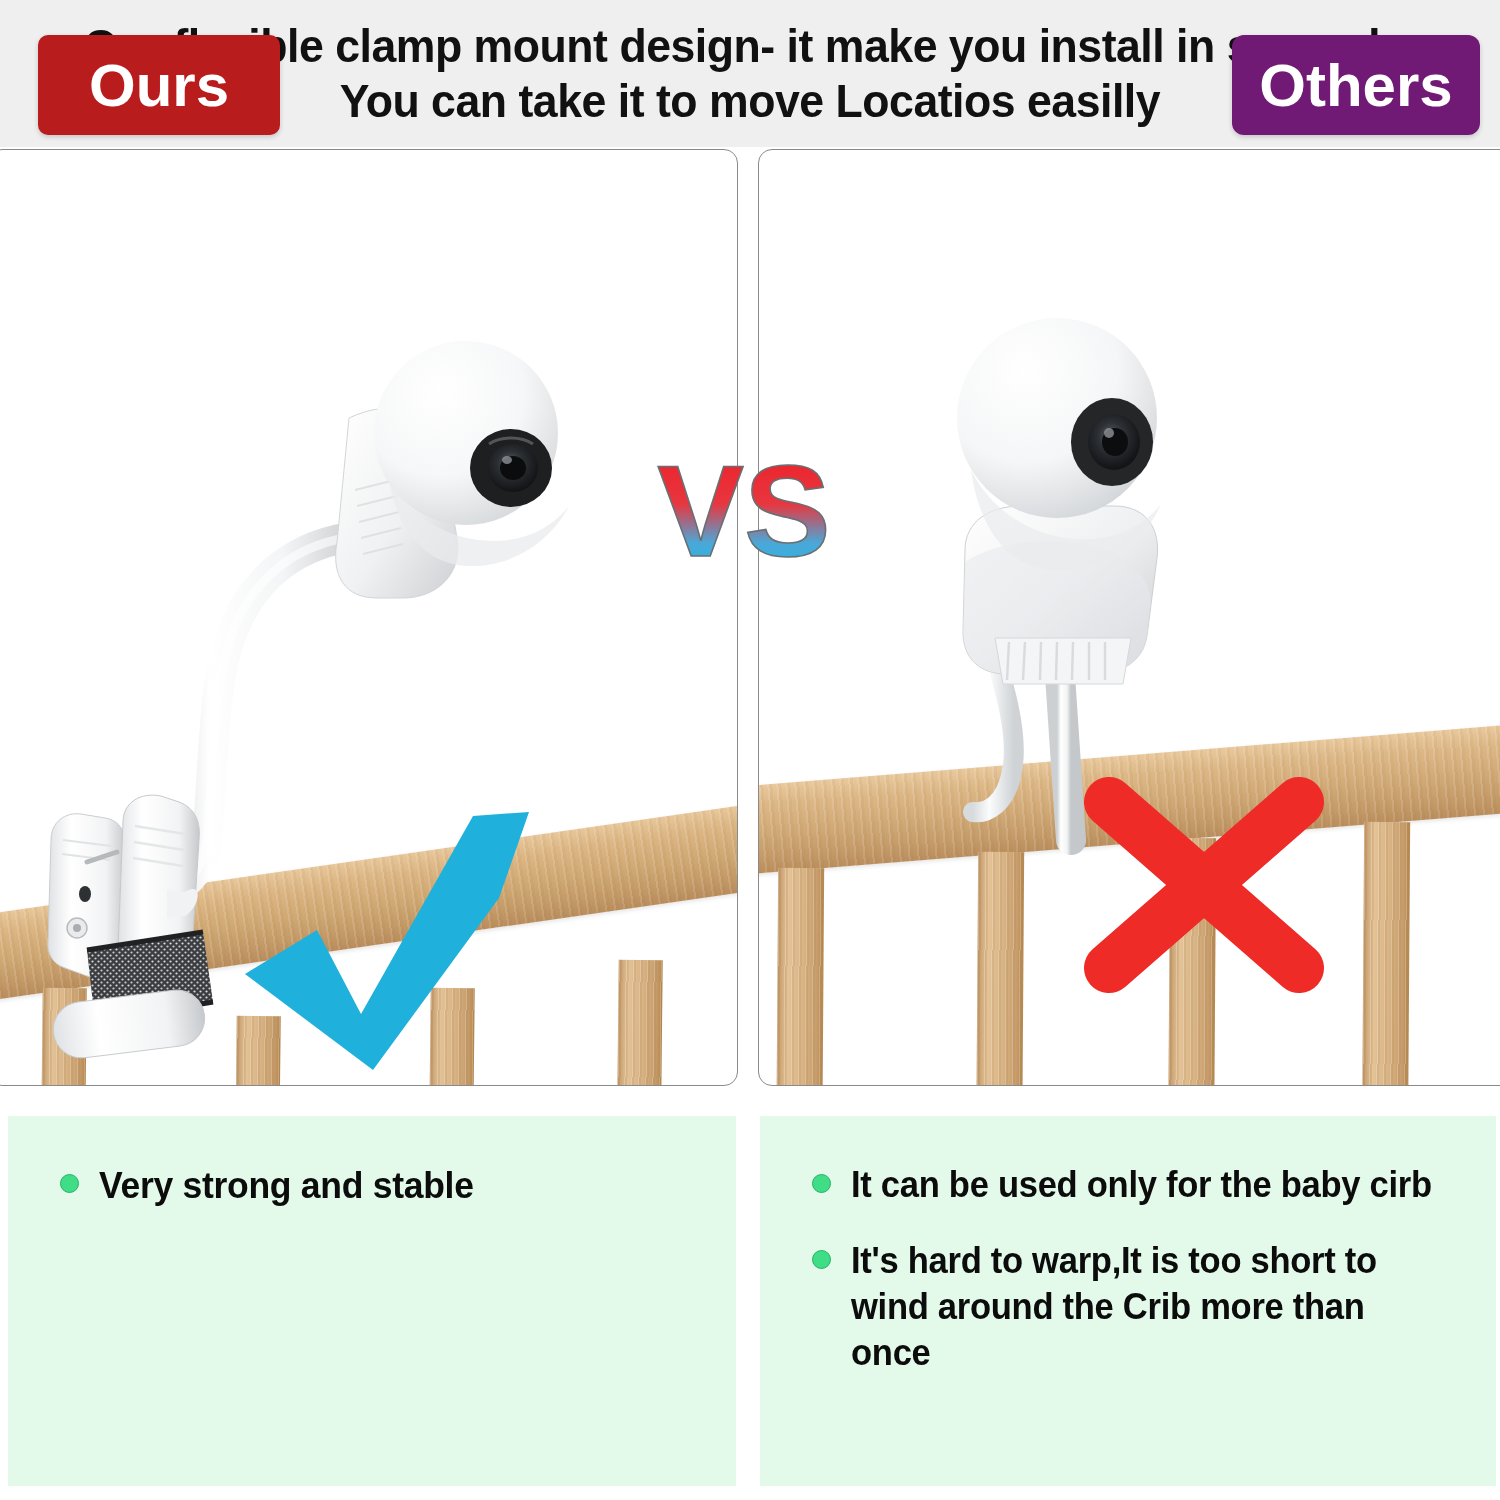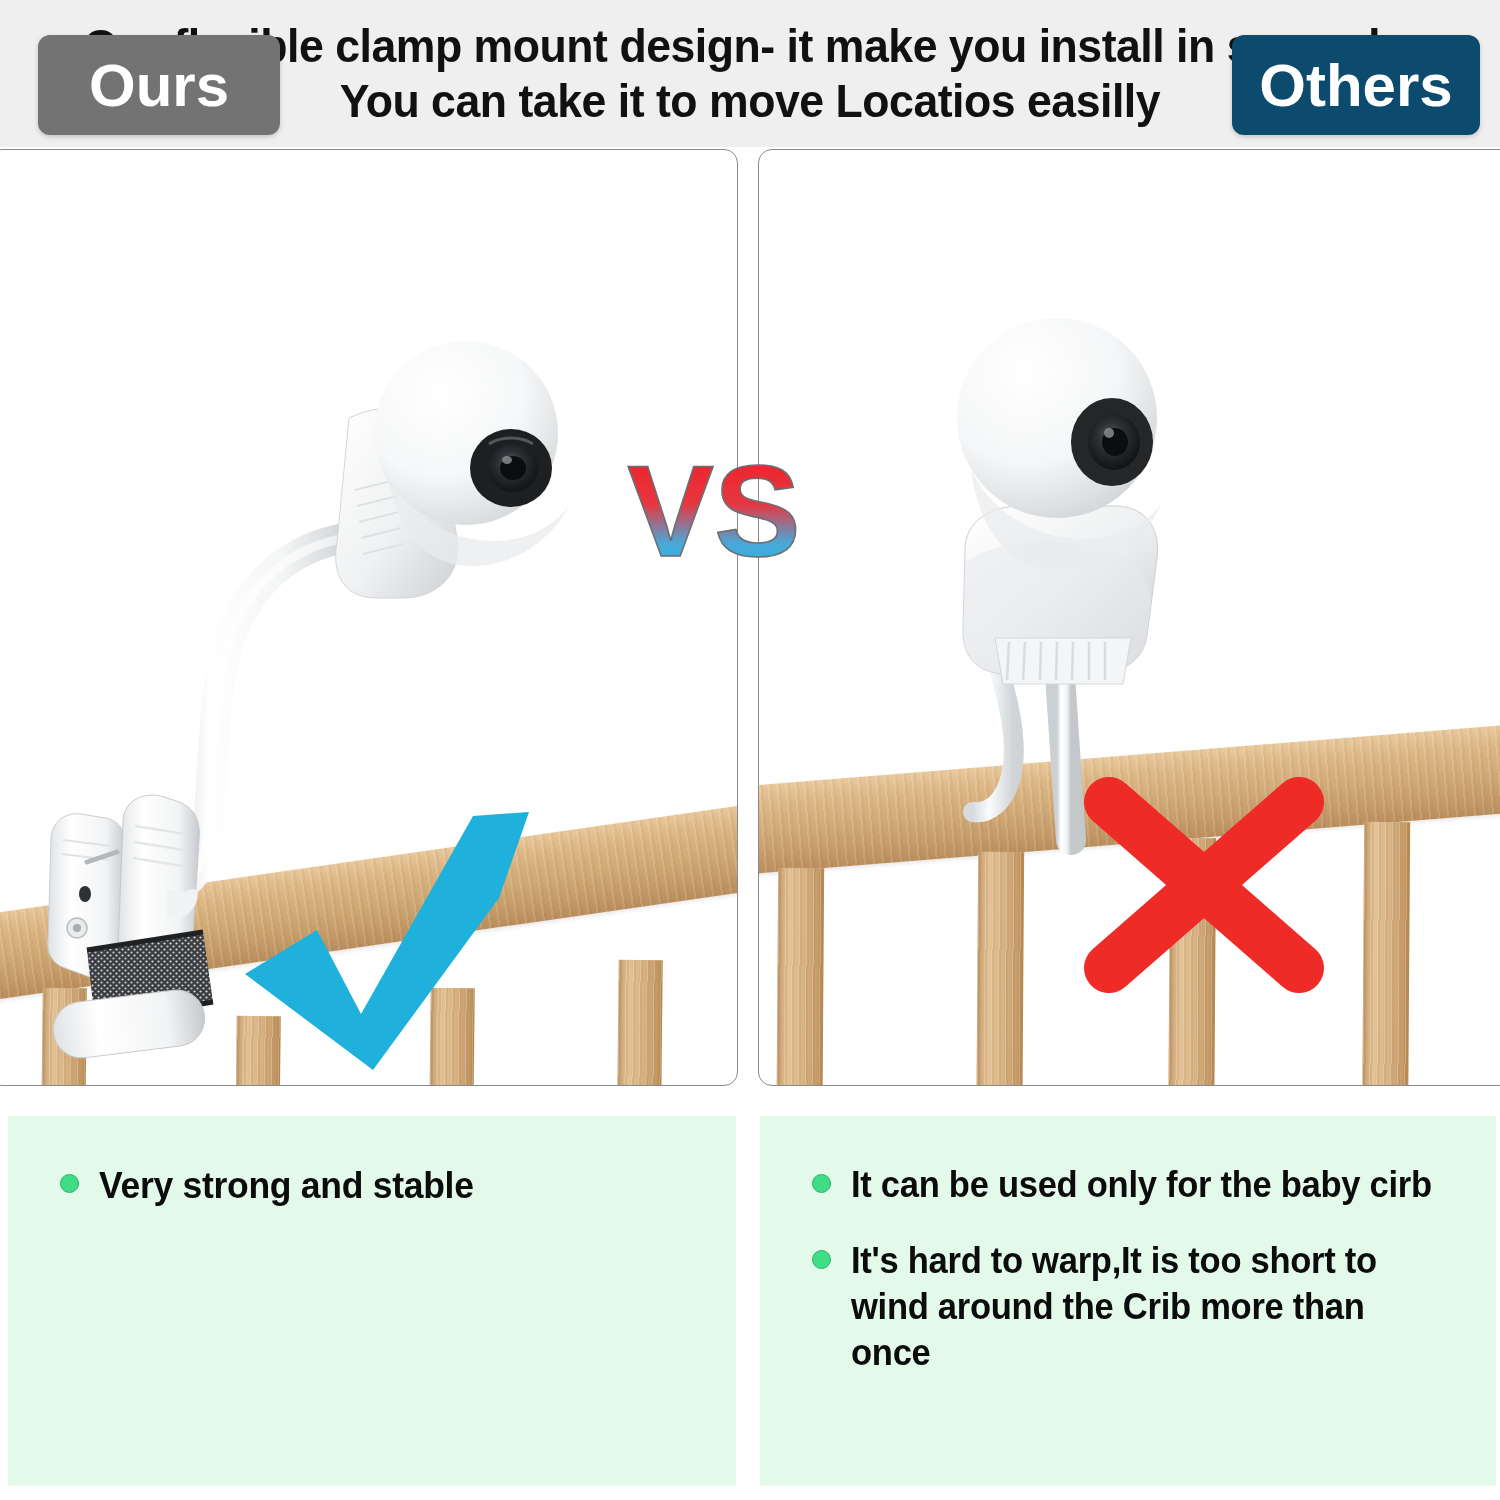--- a/index.html
+++ b/index.html
@@ -18,25 +18,25 @@
          border:1.5px solid #8a8a8a;box-sizing:border-box;}
   #panel-ours{left:-12px;width:750px;border-radius:14px;}
   #panel-others{left:758px;width:756px;border-radius:14px;}
 
   .scene{position:absolute;inset:0;overflow:hidden;}
 
   
   .badge{position:absolute;display:flex;align-items:center;justify-content:center;
          color:#fff;font-size:60px;font-weight:700;border-radius:12px;
          letter-spacing:0px;box-shadow:0 2px 5px rgba(0,0,0,.18);}
-  #badge-ours{left:38px;top:35px;width:242px;height:100px;background:#737373;}
-  #badge-others{right:20px;top:35px;width:248px;height:100px;background:#0c4a6e;}
-
-  
-  #vs-wrap{position:absolute;left:594px;top:452px;width:240px;height:120px;z-index:30;}
+  #badge-ours{left:38px;top:35px;width:242px;height:100px;background:#b91c1c;border-radius:10px;}
+  #badge-others{right:20px;top:35px;width:248px;height:100px;background:#701a75;}
+
+  
+  #vs-wrap{position:absolute;left:624px;top:452px;width:240px;height:120px;z-index:30;}
 
   
   .rail-l{position:absolute;transform-origin:left center;}
   #rail-l-top{left:-40px;top:770px;width:840px;height:86px;
        background:linear-gradient(180deg,#e8c79a 0%,#dcb684 22%,#cfa873 55%,#c49b68 80%,#b98d5c 100%);
        transform:rotate(-8.2deg);box-shadow:0 2px 4px rgba(0,0,0,.10);}
   #rail-l-top::after{content:"";position:absolute;inset:0;
        background:repeating-linear-gradient(90deg,rgba(255,255,255,.22) 0 2px,rgba(150,105,55,.12) 2px 5px,rgba(255,255,255,0) 5px 9px);
        opacity:.55;}
   .slat-l{position:absolute;width:44px;height:330px;

